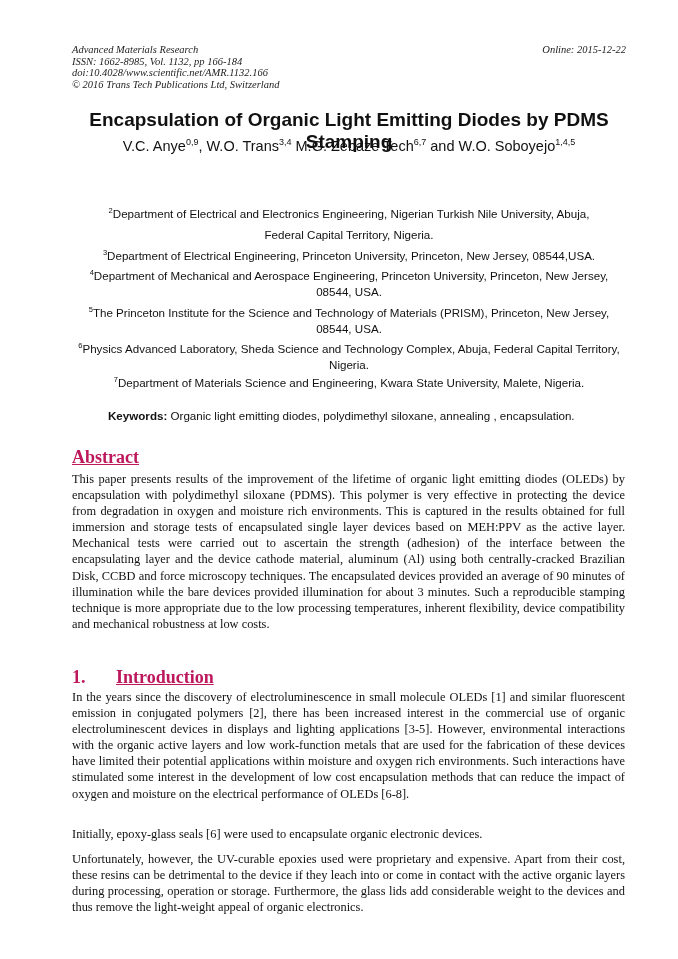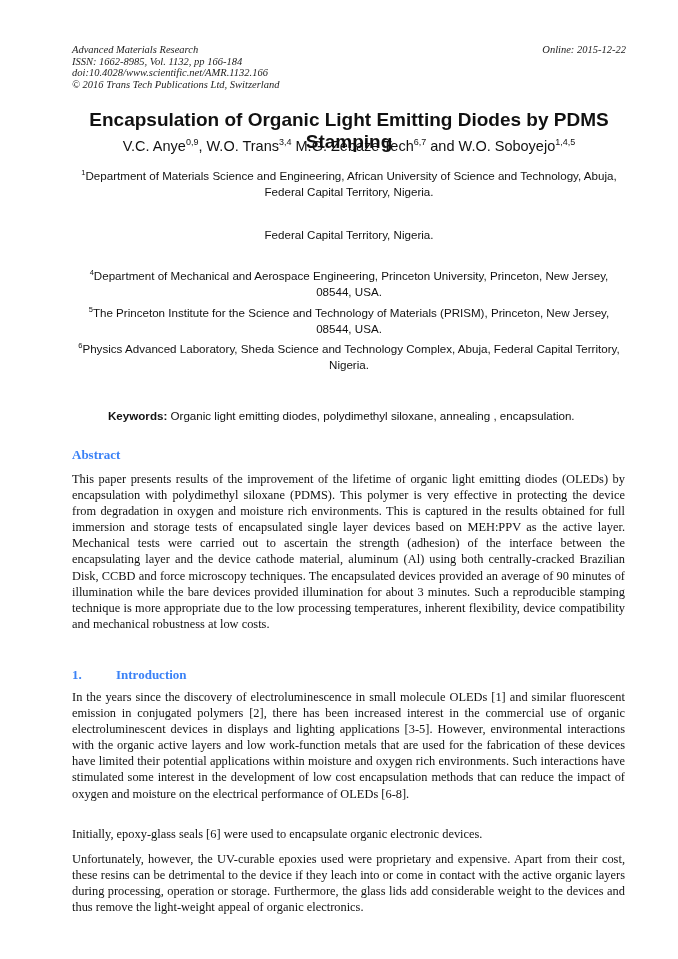--- a/index.html
+++ b/index.html
@@ -8,21 +8,21 @@
   .hdr { position: absolute; font-family: "Liberation Serif", serif; font-style: italic; font-size: 10.5px; line-height: 11.5px; color: #222; }
   .hdr-left { left: 62px; top: 15px; }
   .hdr-right { right: 62px; top: 15px; }
   .title { position: absolute; left: 40px; width: 598px; top: 80px; text-align: center; font-family: "Liberation Sans", sans-serif; font-weight: bold; font-size: 19px; color: #111; }
   .authors { position: absolute; left: 40px; width: 598px; top: 109px; text-align: center; font-family: "Liberation Sans", sans-serif; font-size: 14.5px; color: #111; }
   .authors sup { font-size: 9px; vertical-align: 6px; line-height: 0; }
   .aff { position: absolute; left: 62px; width: 554px; text-align: center; font-family: "Liberation Sans", sans-serif; font-size: 11.6px; line-height: 16px; color: #111; }
   .aff sup { font-size: 7.5px; vertical-align: 5px; line-height: 0; }
   .kw { position: absolute; left: 62px; width: 560px; top: 380px; font-family: "Liberation Sans", sans-serif; font-size: 11.6px; color: #111; padding-left: 36px; }
   .kw b { font-weight: bold; }
-  .sec { position: absolute; left: 62px; font-family: "Liberation Serif", serif; font-weight: bold; font-size: 13px; color: #3b82f6; }
+  .sec { position: absolute; left: 62px; font-family: "Liberation Serif", serif; font-weight: bold; font-size: 18px; color: #be185d; text-decoration: underline; }
   .sec .num { display: inline-block; width: 44px; }
   .para { position: absolute; left: 62px; width: 553px; font-family: "Liberation Serif", serif; font-size: 12.4px; line-height: 16.1px; text-align: justify; color: #111; }
 </style>
 </head>
 <body>
 
 <div class="page">
 
   <div class="hdr hdr-left">
     <div>Advanced Materials Research</div>
@@ -31,25 +31,27 @@
     <div>© 2016 Trans Tech Publications Ltd, Switzerland</div>
   </div>
   <div class="hdr hdr-right">Online: 2015-12-22</div>
 
   <div class="title">Encapsulation of Organic Light Emitting Diodes by PDMS Stamping</div>
 
   <div class="authors">
     <span><span>V.C. Anye</span><sup>0,9</sup></span><span>, </span><span><span>W.O. Trans</span><sup>3,4</sup></span><span> </span><span><span>M.G. Zebaze Tech</span><sup>6,7</sup></span><span> and </span><span><span>W.O. Soboyejo</span><sup>1,4,5</sup></span>
   </div>
 
-  <div class="aff" style="top:139px;"><sup>1</sup><span>Department of Materials Science and Engineering, African University of Science and Technology, Abuja, Federal Capital Territory, Nigeria.</span></div>
+  <div class="aff" style="top:177px;"><sup>2</sup><span>Department of Electrical and Electronics Engineering, Nigerian Turkish Nile University, Abuja,</span></div>
   <div class="aff" style="top:198px;">Federal Capital Territory, Nigeria.</div>
+  <div class="aff" style="top:219px;"><sup>3</sup><span>Department of Electrical Engineering, Princeton University, Princeton, New Jersey, 08544,USA.</span></div>
   <div class="aff" style="top:239px;"><sup>4</sup><span>Department of Mechanical and Aerospace Engineering, Princeton University, Princeton, New Jersey, 08544, USA.</span></div>
   <div class="aff" style="top:276px;"><sup>5</sup><span>The Princeton Institute for the Science and Technology of Materials (PRISM), Princeton, New Jersey, 08544, USA.</span></div>
   <div class="aff" style="top:312px;"><sup>6</sup><span>Physics Advanced Laboratory, Sheda Science and Technology Complex, Abuja, Federal Capital Territory, Nigeria.</span></div>
+  <div class="aff" style="top:346px;"><sup>7</sup><span>Department of Materials Science and Engineering, Kwara State University, Malete, Nigeria.</span></div>
 
   <div class="kw"><b>Keywords:</b><span> Organic light emitting diodes, polydimethyl siloxane, annealing , encapsulation.</span></div>
 
   <div class="sec" style="top:418px;">Abstract</div>
   <div class="para" style="top:442px;">This paper presents results of the improvement of the lifetime of organic light emitting diodes (OLEDs) by encapsulation with polydimethyl siloxane (PDMS). This polymer is very effective in protecting the device from degradation in oxygen and moisture rich environments. This is captured in the results obtained for full immersion and storage tests of encapsulated single layer devices based on MEH:PPV as the active layer. Mechanical tests were carried out to ascertain the strength (adhesion) of the interface between the encapsulating layer and the device cathode material, aluminum (Al) using both centrally-cracked Brazilian Disk, CCBD and force microscopy techniques. The encapsulated devices provided an average of 90 minutes of illumination while the bare devices provided illumination for about 3 minutes. Such a reproducible stamping technique is more appropriate due to the low processing temperatures, inherent flexibility, device compatibility and mechanical robustness at low costs.</div>
 
   <div class="sec" style="top:638px;"><span class="num">1.</span><span>Introduction</span></div>
   <div class="para" style="top:660px;">In the years since the discovery of electroluminescence in small molecule OLEDs [1] and similar fluorescent emission in conjugated polymers [2], there has been increased interest in the commercial use of organic electroluminescent devices in displays and lighting applications [3-5]. However, environmental interactions with the organic active layers and low work-function metals that are used for the fabrication of these devices have limited their potential applications within moisture and oxygen rich environments. Such interactions have stimulated some interest in the development of low cost encapsulation methods that can reduce the impact of oxygen and moisture on the electrical performance of OLEDs [6-8].</div>
   <div class="para" style="top:797px;">Initially, epoxy-glass seals [6] were used to encapsulate organic electronic devices.</div>
   <div class="para" style="top:822px;">Unfortunately, however, the UV-curable epoxies used were proprietary and expensive. Apart from their cost, these resins can be detrimental to the device if they leach into or come in contact with the active organic layers during processing, operation or storage. Furthermore, the glass lids add considerable weight to the devices and thus remove the light-weight appeal of organic electronics.</div>

